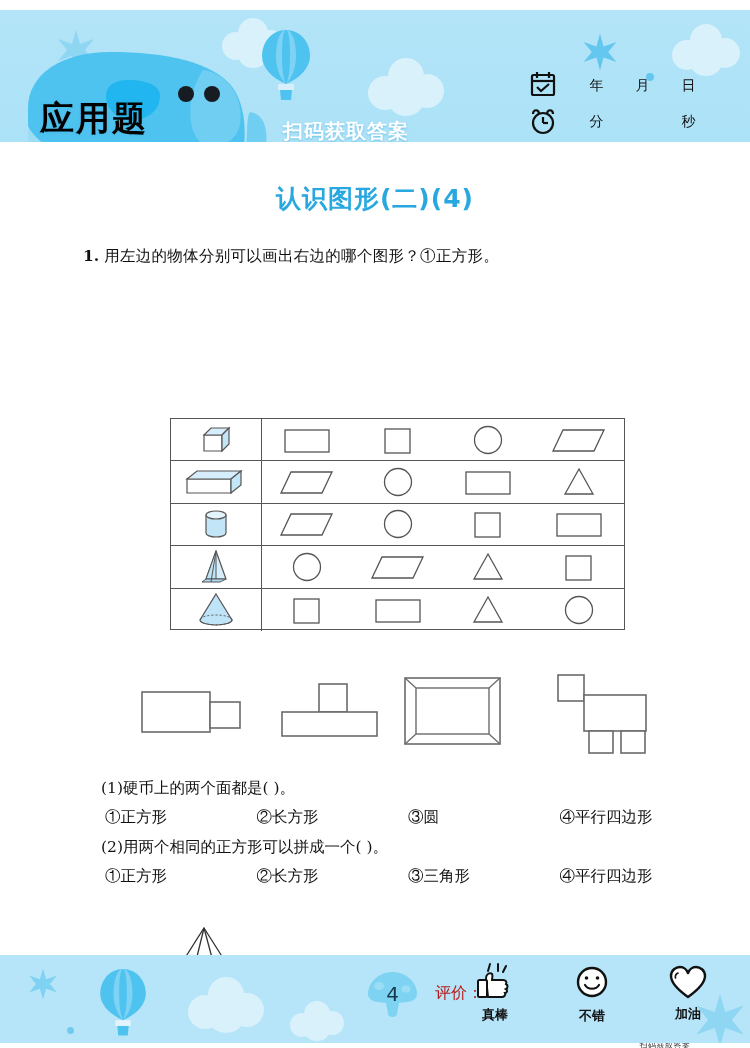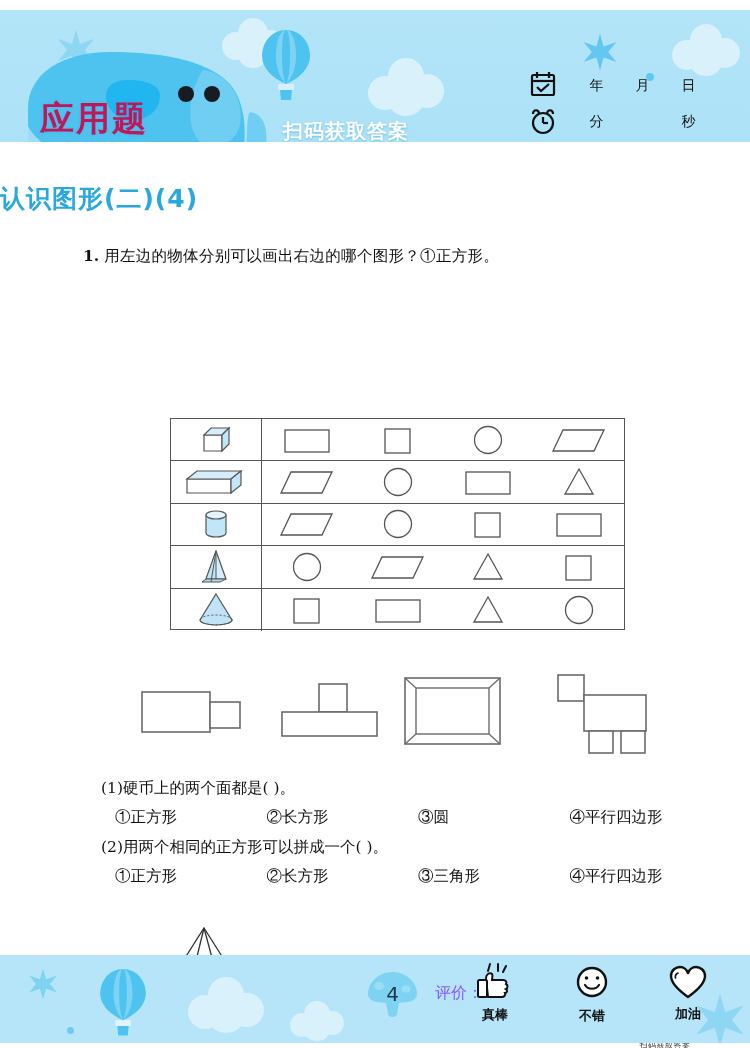--- a/index.html
+++ b/index.html
@@ -22,21 +22,21 @@
   }
   .cloud-group { position:absolute; }
   .cloud-group i {
     position:absolute; display:block; background:#d9f1fb; border-radius:50%;
   }
   .elephant { position:absolute; left:18px; top:38px; }
   .balloon { position:absolute; }
   .title-badge {
     position:absolute; left:40px; top:86px;
     font-family:"DejaVu Sans","Liberation Sans",sans-serif;
-    font-size:34px; font-weight:bold; color:#be185d;
+    font-size:34px; font-weight:bold; color:#000000;
     letter-spacing:2px;
     text-shadow: 0 0 3px rgba(60,170,220,.55);
   }
   .grade-label {
     position:absolute; left:283px; top:108px;
     font-family:"DejaVu Sans","Liberation Sans",sans-serif;
     font-size:20px; font-weight:bold; color:#ffffff;
     letter-spacing:1px;
     text-shadow: 0 1px 2px rgba(60,170,220,.6);
   }
@@ -46,21 +46,21 @@
   .dt-text {
     font-family:"DejaVu Serif","Liberation Serif",serif;
     font-size:14px; color:#111; display:flex; width:150px;
     padding-left:12px;
   }
   .dt-text span { flex:1; text-align:center; letter-spacing:1px;}
 
   
   .content { position:absolute; left:0; top:142px; width:750px; }
   .sheet-title {
-    text-align:left; color:#29a8e0;
+    text-align:center; color:#29a8e0;
     font-family:"DejaVu Sans","Liberation Sans",sans-serif;
     font-size:25px; font-weight:bold; letter-spacing:1px;
     margin-top:40px;
   }
   .q {
     position:relative;
     font-family:"DejaVu Serif","Liberation Serif",serif;
     font-size:15.5px; color:#111;
   }
   .q-num {
@@ -84,21 +84,21 @@
   .st-right { flex:1; display:flex; }
   .st-cell { flex:1; display:flex; align-items:center; justify-content:center; }
 
   
   .q2 { position:absolute; left:83px; top:505px; }
   .q2-figs { position:absolute; left:100px; top:530px; width:600px; height:85px; }
 
   
   .q3 { position:absolute; left:83px; top:627px; }
   .q3-line { margin-left:18px; margin-top:9px; }
-  .q3-opts { display:flex; margin-left:32px; margin-top:8px; width:560px;gap:46px; }
+  .q3-opts { display:flex; margin-left:22px; margin-top:8px; width:560px;gap:46px; }
   .q3-opts .opt { width:140px; }
   .q3-3 { position:absolute; left:105px; top:826px; font-size:15.5px; }
   .q3-3-text { position:absolute; left:272px; top:838px; font-size:15.5px; }
   .tri-fig { position:absolute; left:148px; top:783px; }
   .q3-3-opts { position:absolute; left:105px; top:886px; display:flex; width:500px; font-size:15.5px;}
   .q3-3-opts .opt { width:145px; }
 
   .qr { position:absolute; left:628px; top:822px; width:74px; text-align:center; }
   .qr-img { width:74px; height:74px; display:block; }
   .qr-cap {
@@ -115,21 +115,21 @@
   .page-badge {
     position:absolute; left:365px; top:970px; width:55px; height:50px;
   }
   .page-num {
     position:absolute; left:365px; top:982px; width:55px;
     text-align:center; font-size:20px; color:#16384a;
     font-family:"DejaVu Sans","Liberation Sans",sans-serif;
   }
   .eval-label {
     position:absolute; left:435px; top:983px;
-    font-size:16px; color:#8b5cf6;
+    font-size:16px; color:#b91c1c;
     font-family:"DejaVu Serif","Liberation Serif",serif;
   }
   .eval-item { position:absolute; text-align:center; width:60px; }
   .eval-item .ei-cap {
     font-size:13px; color:#111; margin-top:0px;
     font-family:"DejaVu Serif","Liberation Serif",serif;
     font-weight:bold;
   }
 </style>
 </head>

